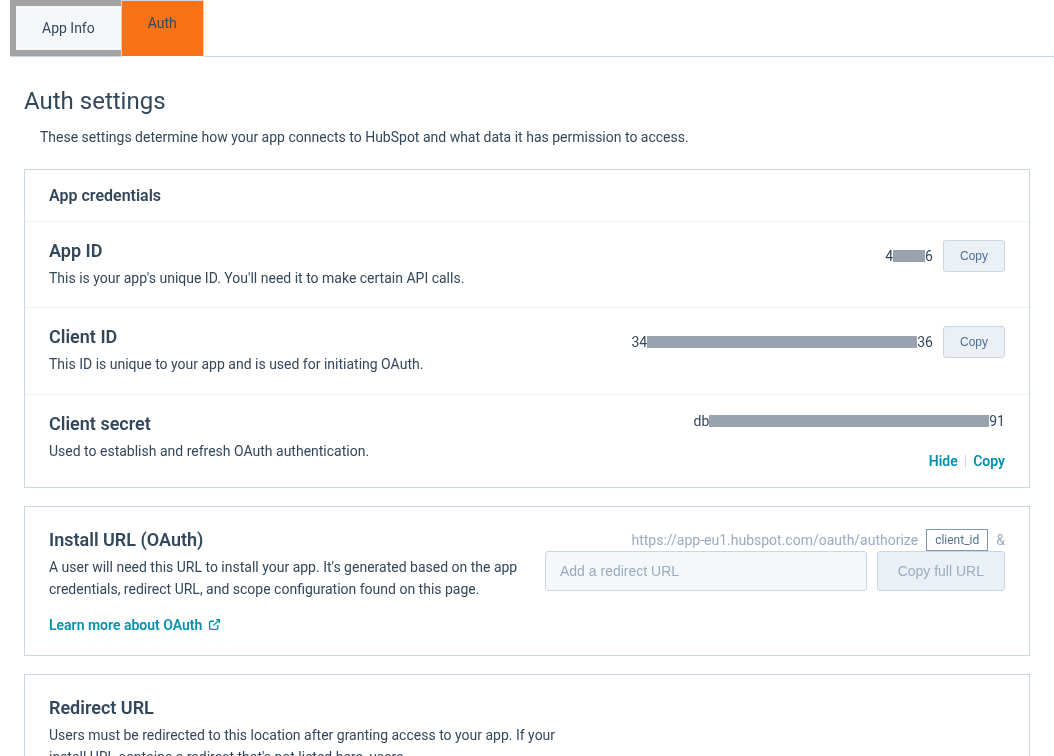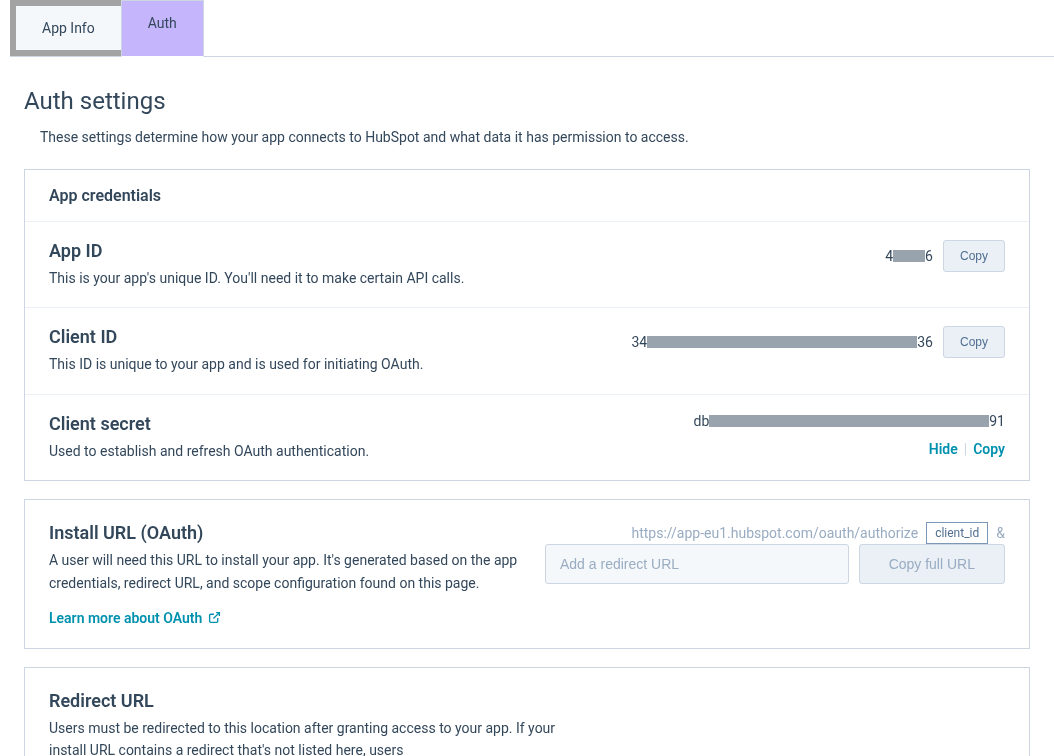--- a/index.html
+++ b/index.html
@@ -31,21 +31,21 @@
       background: #f5f8fa;
       border: 1px solid #cbd6e2;
       border-bottom: none;
       position: relative;
     }
     .tab.inactive {
       background: #f5f8fa;
       border: 6px solid #a3a3a3;
     }
     .tab.active {
-      background: #c4b5fd;
+      background: #f97316;
       border: 1px solid #cbd6e2;
       border-bottom: 1px solid #ffffff;
       margin-bottom: -1px;
       font-weight: 400;
     }
     .tab:first-child {
       border-right: none;
     }
     .page-content {
       padding: 20px 24px 0 24px;
@@ -85,21 +85,21 @@
     .card-row:last-child {
       border-bottom: none;
     }
     .card-row-left {
       flex: 1;
       max-width: 520px;
     }
     .card-row-right {
       display: flex;
       align-items: center;
-      gap: 8px;
+      gap: 20px;
       flex-direction: column;
       align-items: flex-end;
     }
     .card-row-right-inner {
       display: flex;
       align-items: center;
       gap: 10px;
     }
     .field-label {
       font-size: 18px;
@@ -141,21 +141,21 @@
       border-radius: 3px;
       padding: 8px 16px;
       font-size: 12px;
       color: #506e91;
       cursor: pointer;
     }
     .btn-copy-full {
       background: #eaf0f6;
       border: 1px solid #cbd6e2;
       border-radius: 3px;
-      padding: 11px 29px;
+      padding: 11px 20px;
       font-size: 14px;
       color: #99acc2;
       cursor: pointer;
     }
     .action-links {
       display: flex;
       gap: 6px;
       align-items: center;
       font-size: 14px;
       margin-top: 4px;

